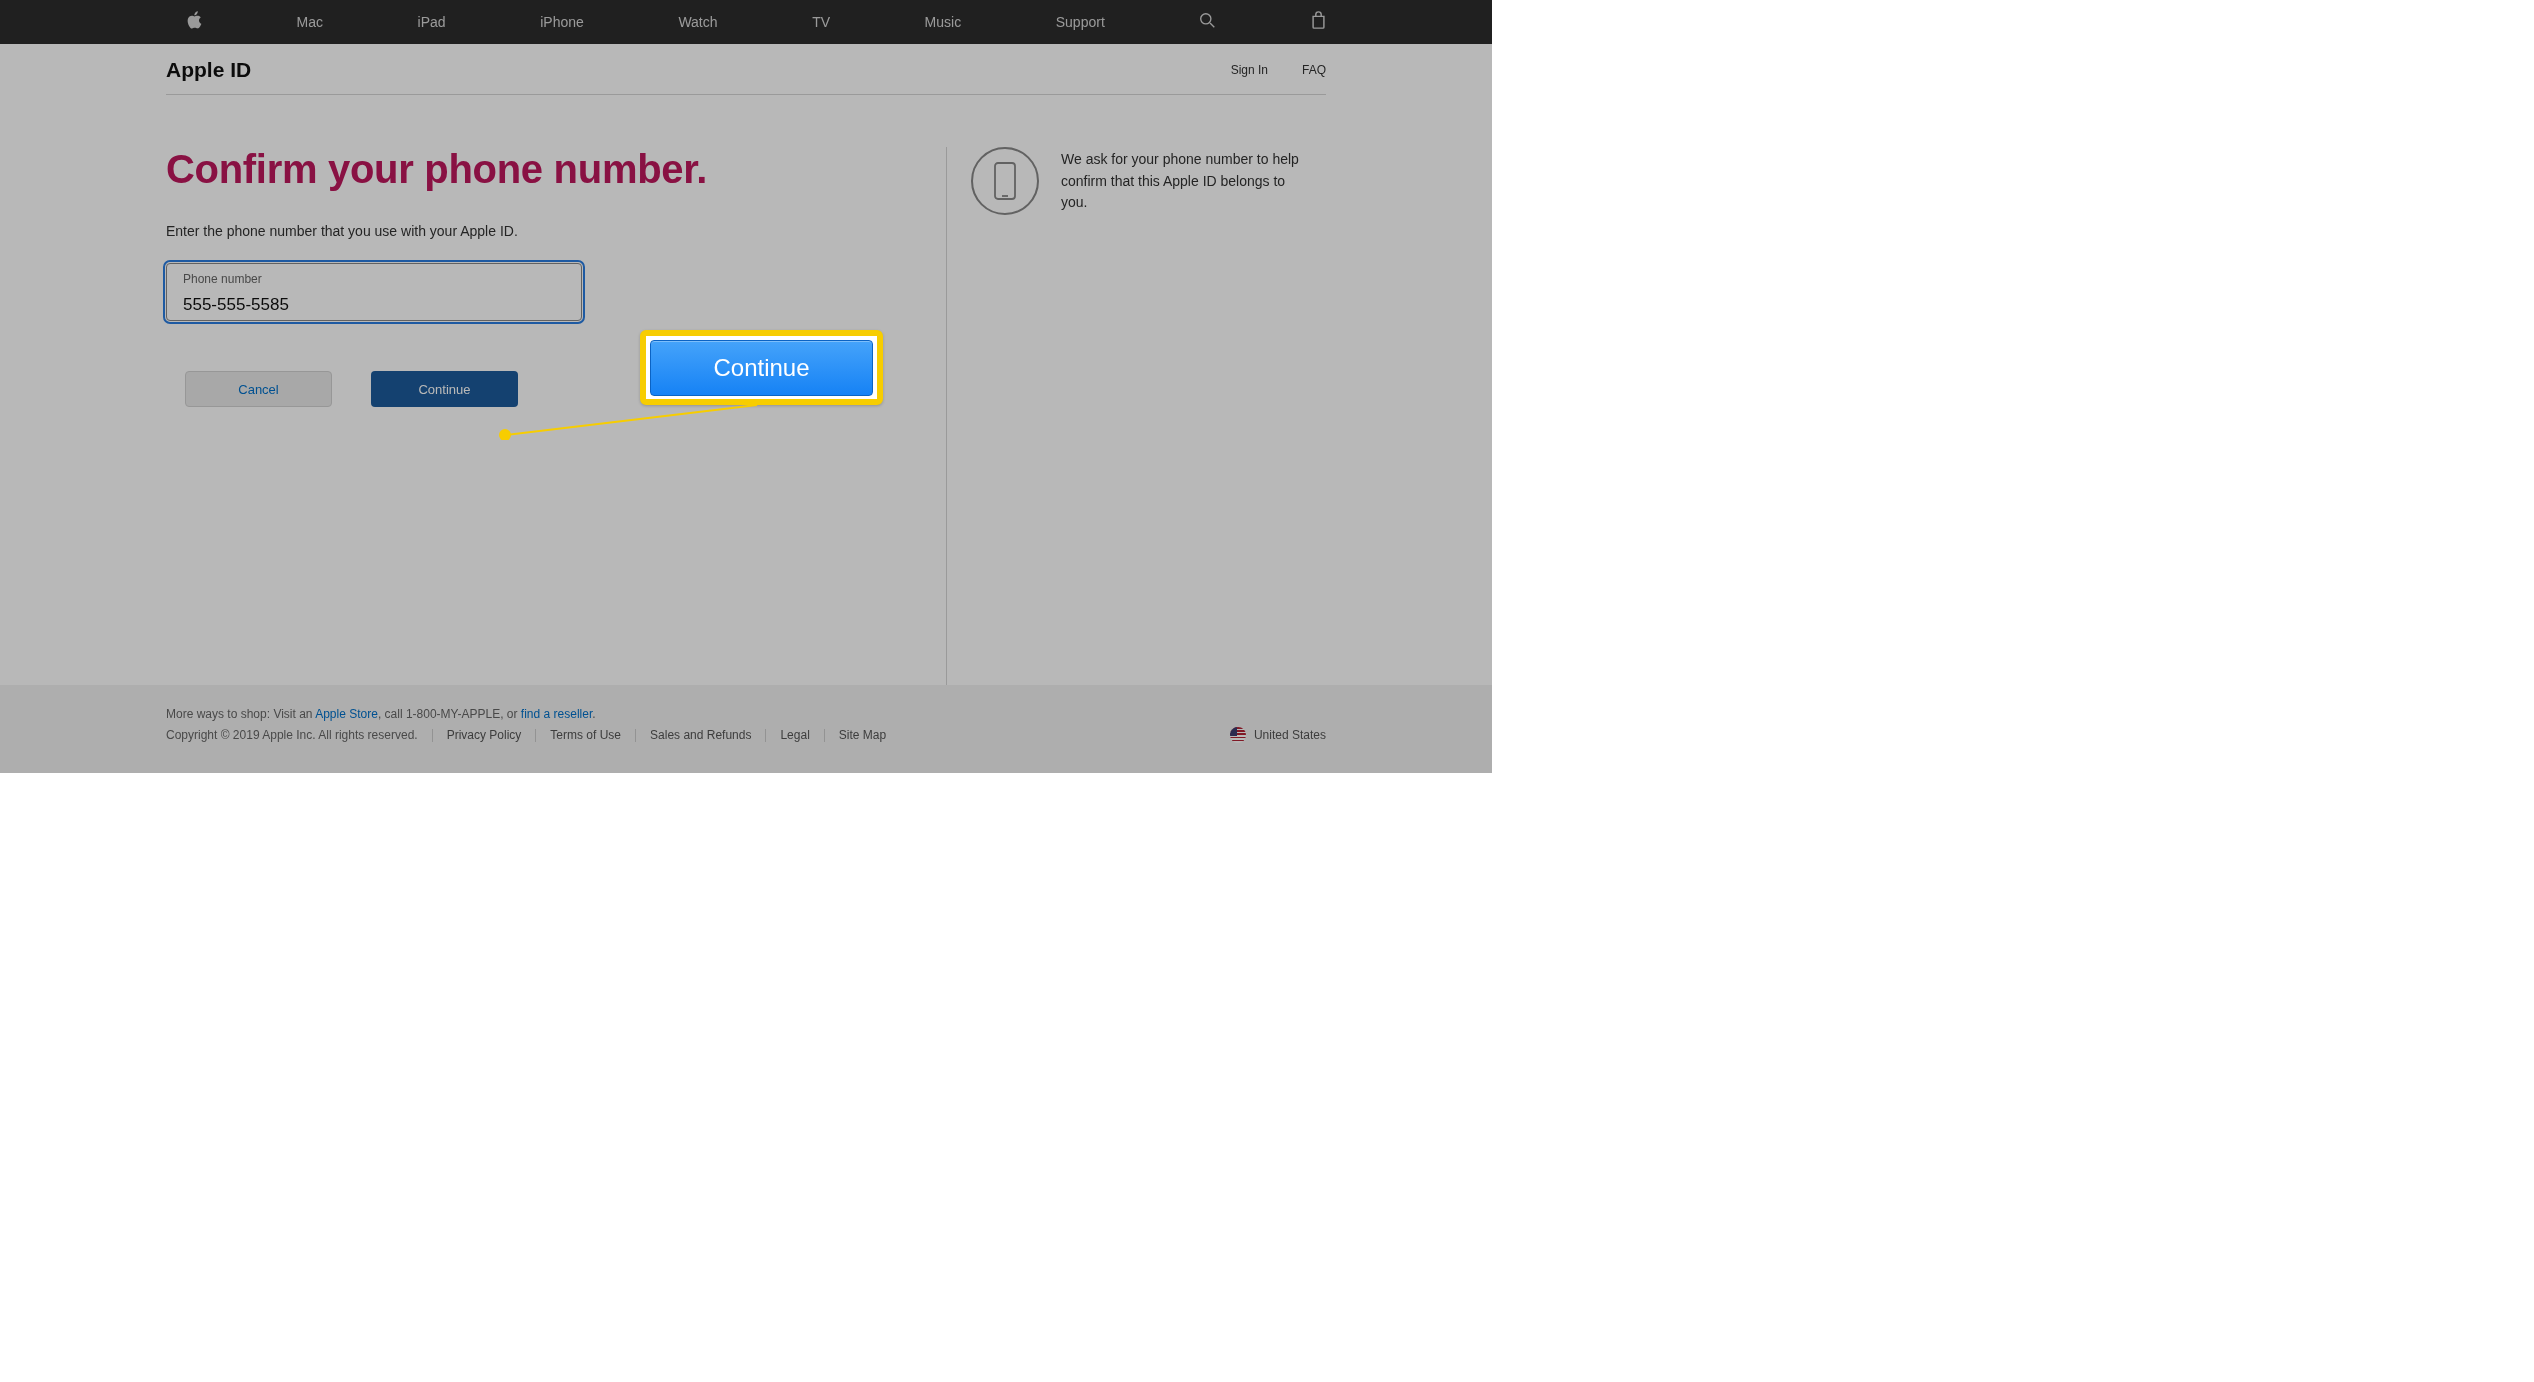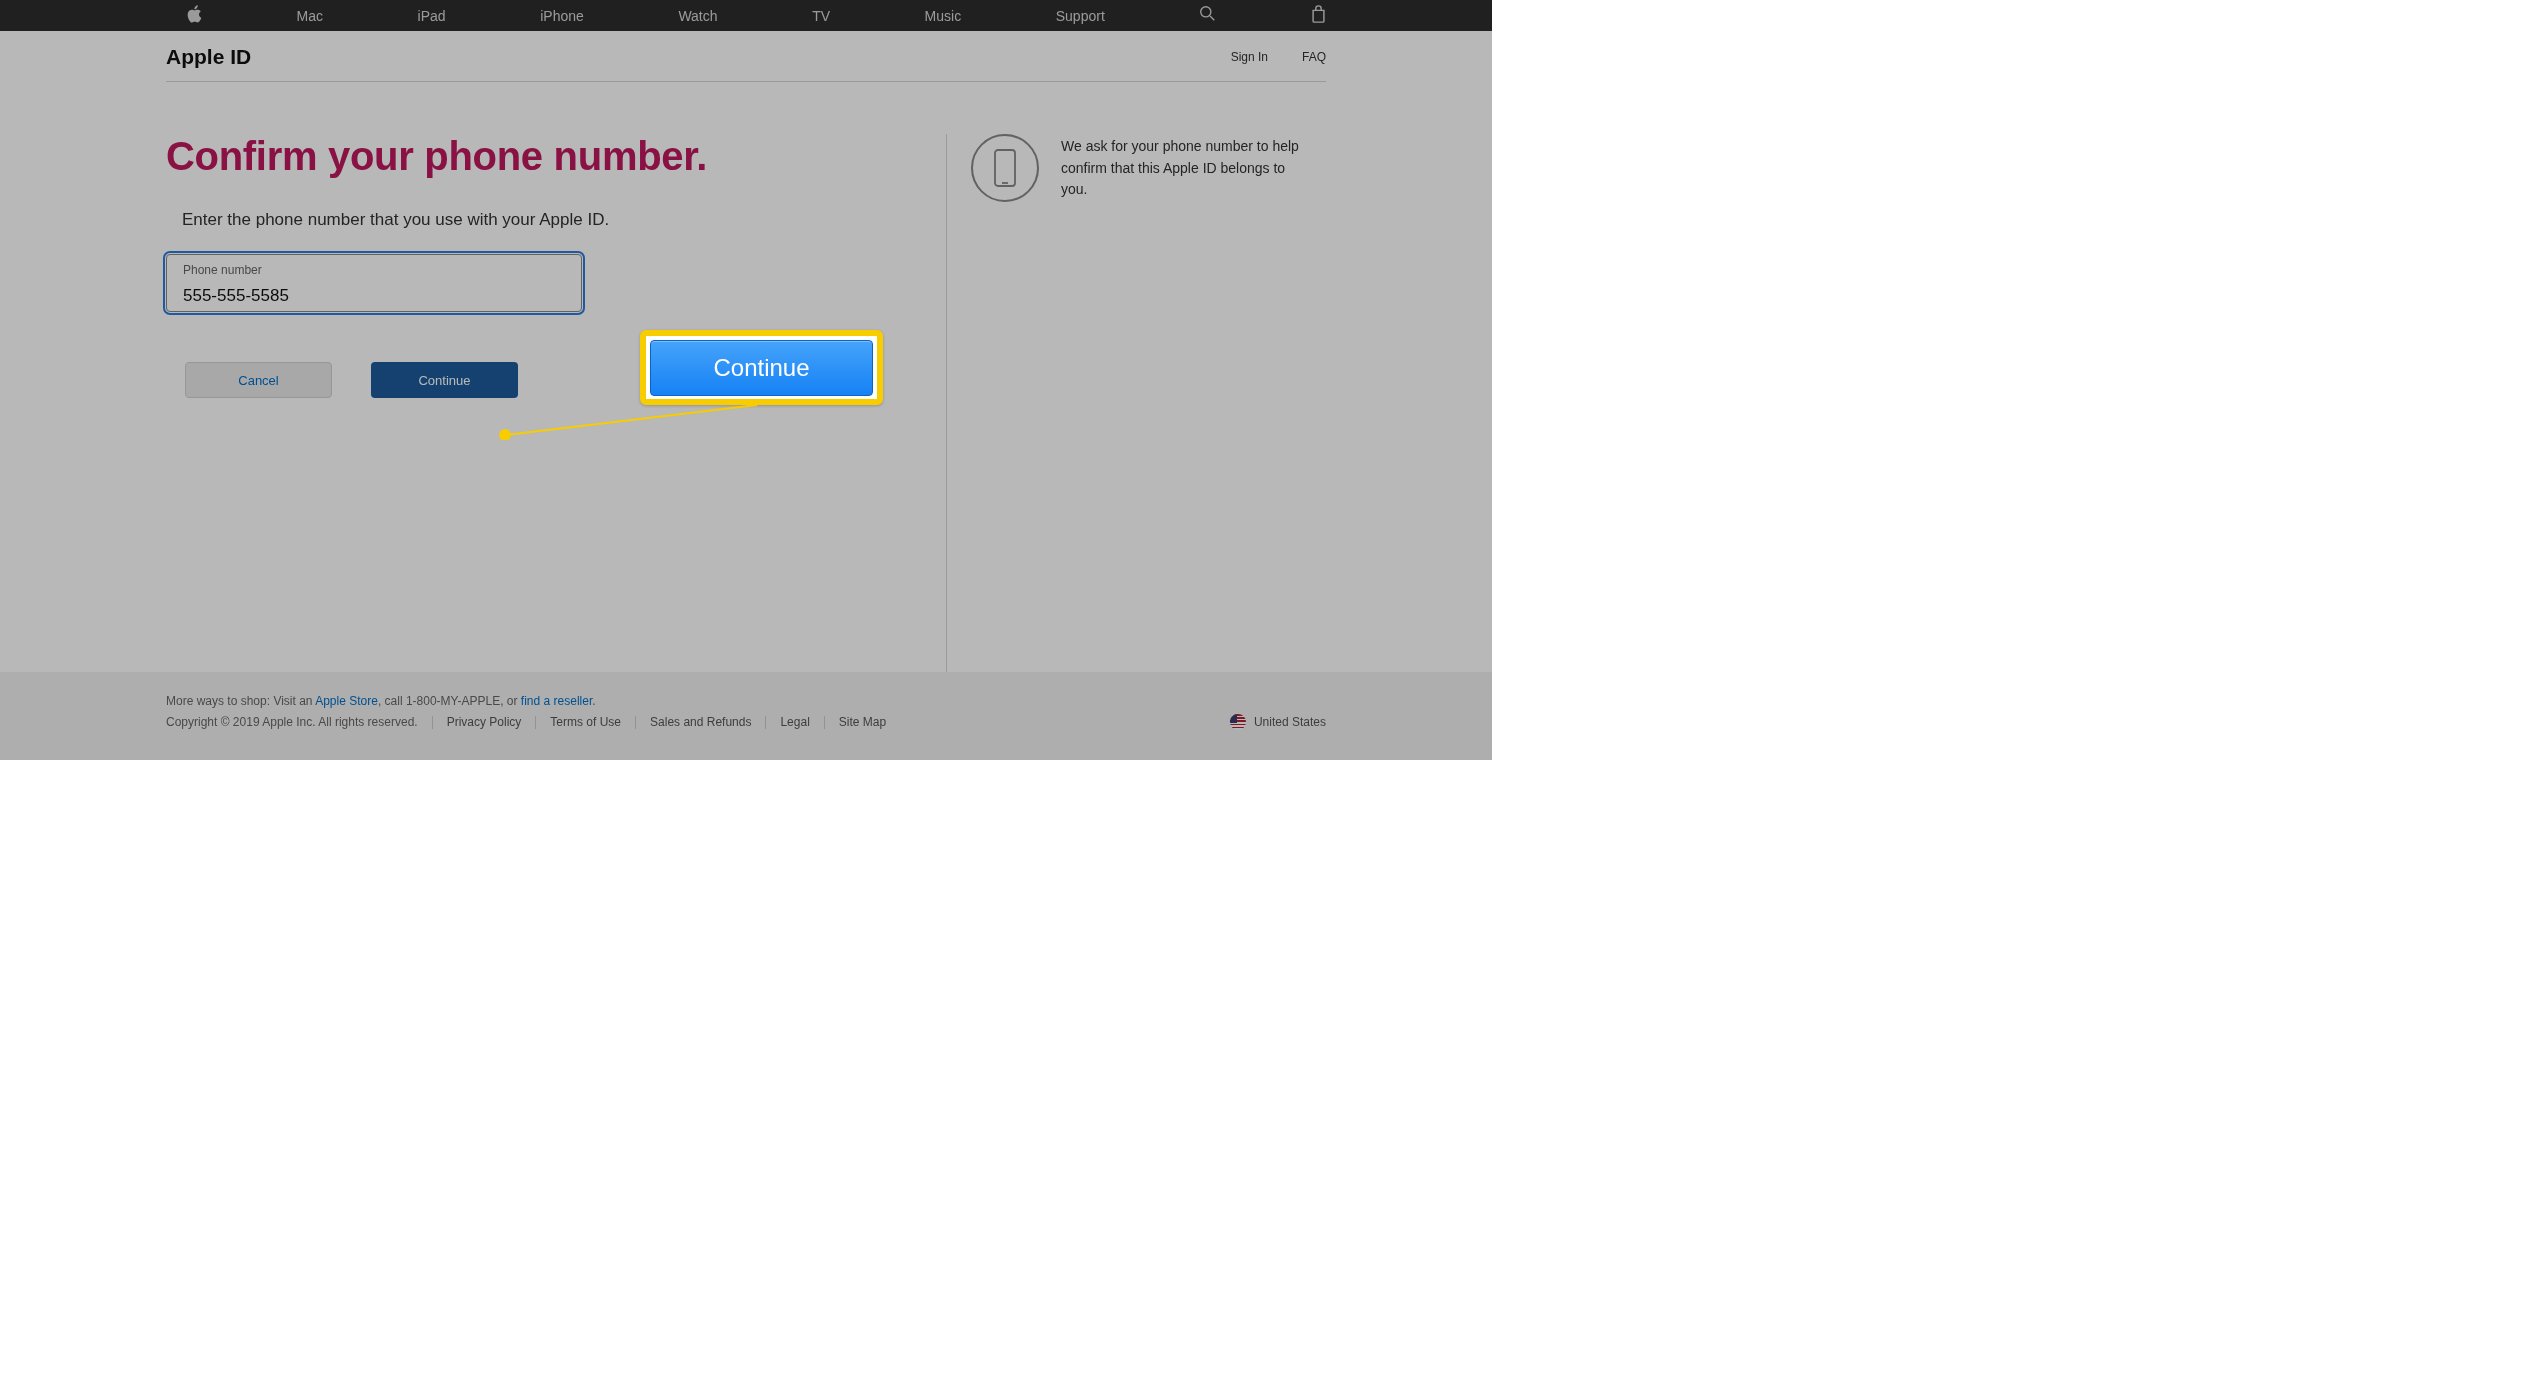--- a/index.html
+++ b/index.html
@@ -12,21 +12,21 @@
 }
 .overlay-dim {
   position: absolute;
   inset: 0;
   background: rgba(0,0,0,0.28);
   z-index: 5;
   pointer-events: none;
 }
 .global-nav {
   background: #2d2d2d;
-  height: 31px;
+  height: 44px;
   display: flex;
   align-items: center;
   justify-content: center;
   position: relative;
   z-index: 1;
   padding-left: 20px;
 }
 .global-nav-inner {
   width: 1160px;
   display: flex;
@@ -56,21 +56,21 @@
 .subheader-links span { cursor: pointer; }
 .main {
   width: 1160px;
   margin: 0 auto;
   padding-top: 52px;
   display: flex;
   min-height: 590px;
 }
 .main-left { flex: 1; padding-right: 40px; }
 .main-heading { font-size: 40px; font-weight: 700; color: #be185d; letter-spacing: -0.3px; margin-bottom: 31px; }
-.main-instruction { font-size: 17px; color: #333; margin-bottom: 24px; margin-left: 16px; }
+.main-instruction { font-size: 14px; color: #333; margin-bottom: 24px; }
 .masked-number { font-size: 17px; color: #333; margin-bottom: 30px; letter-spacing: 0.3px; }
 .input-wrap {
   position: relative;
   width: 416px;
   height: 58px;
   border: 1px solid #888;
   border-radius: 4px;
   outline: 2px solid #2a7de1;
   outline-offset: 1px;
   background: #fff;

